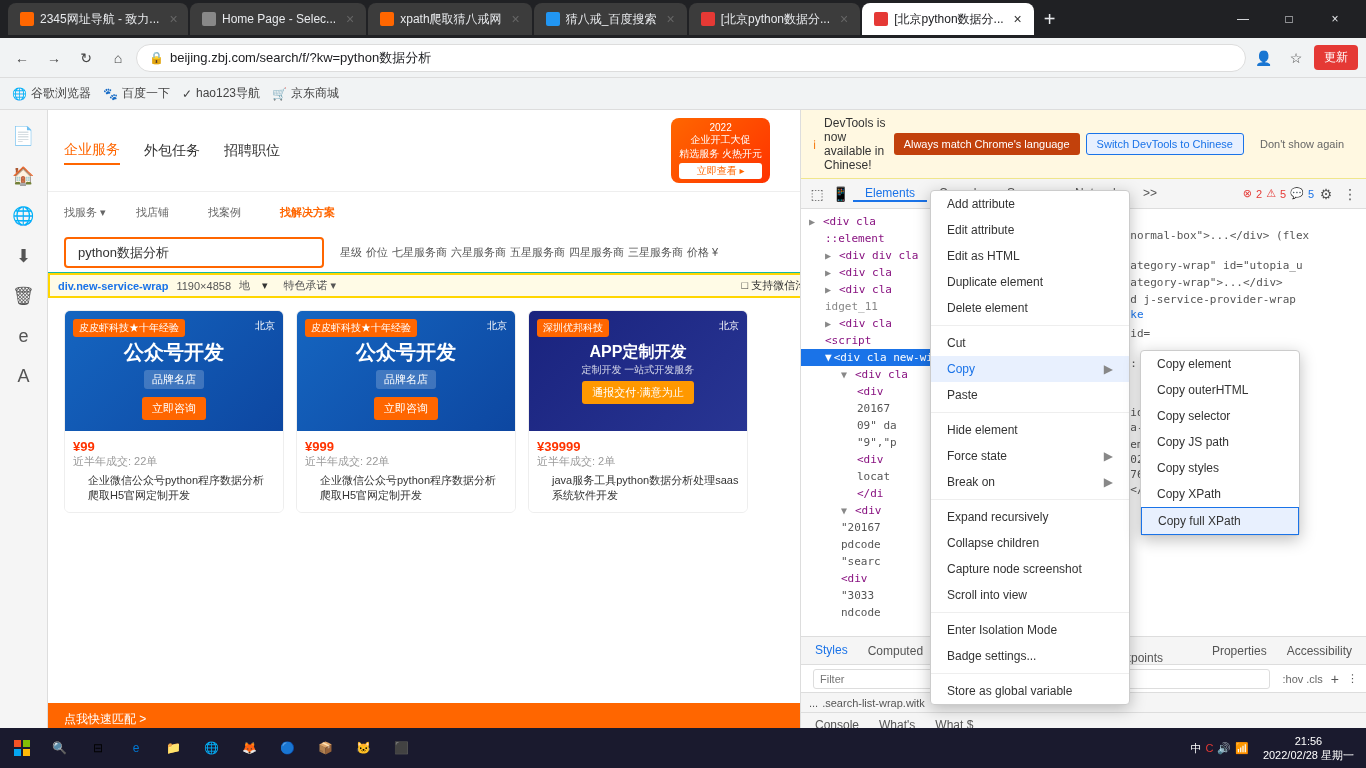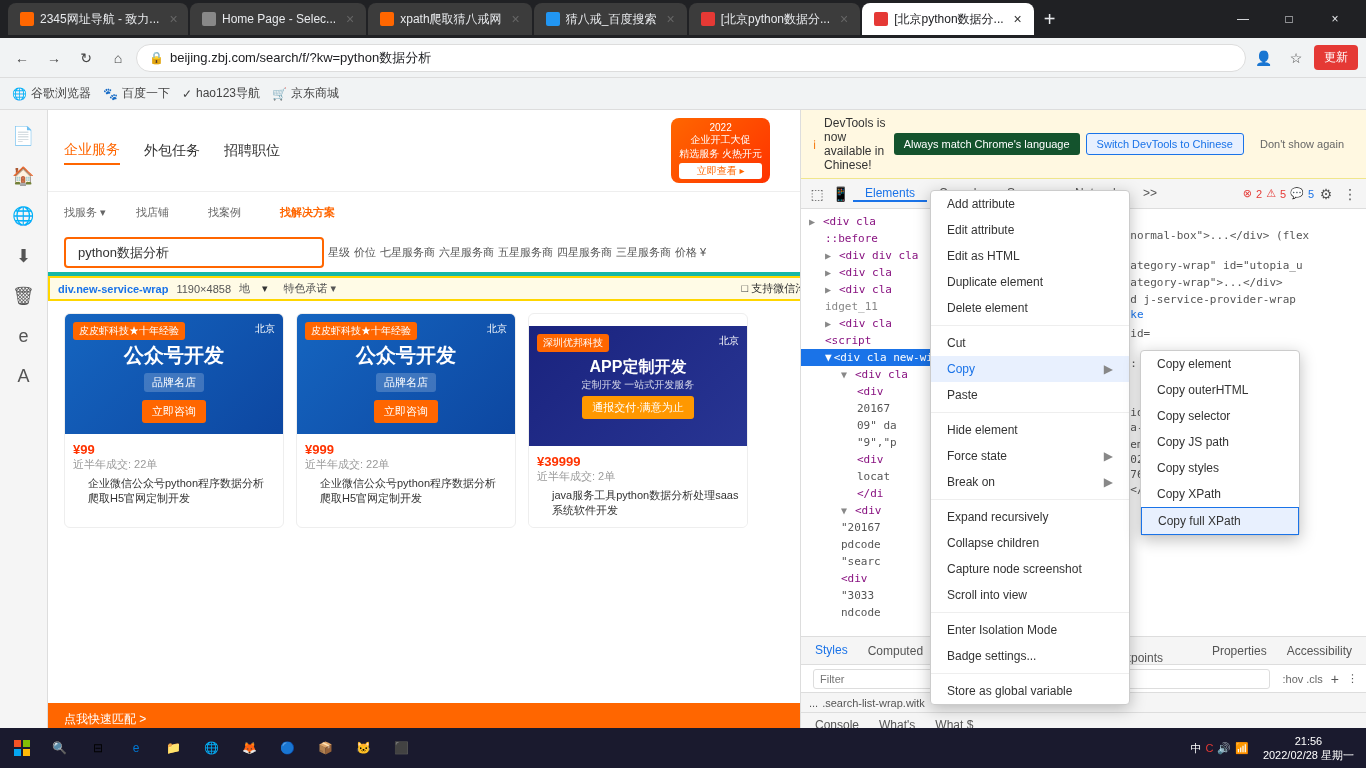--- a/index.html
+++ b/index.html
@@ -54,21 +54,21 @@
     .card-stats { color: #999; font-size: 11px; }
     .card-desc { font-size: 11px; color: #333; line-height: 1.4; margin-top: 4px; margin-left: 15px; }
 
     .bottom-bar { position: absolute; bottom: 0; left: 0; right: 0; background: #ff6600; color: #fff; padding: 8px 16px; font-size: 12px; display: flex; align-items: center; gap: 8px; cursor: pointer; }
 
     
     .devtools { width: 565px; background: #fff; border-left: 1px solid #ddd; display: flex; flex-direction: column; height: 100%; }
     .devtools-info-bar { background: #fff8e1; border-bottom: 1px solid #f0e68c; padding: 6px 12px; font-size: 12px; display: flex; align-items: center; gap: 8px; }
     .lang-buttons { display: flex; gap: 6px; }
     .lang-btn { padding: 4px 10px; border-radius: 3px; font-size: 11px; cursor: pointer; border: none; }
-    .lang-btn.primary { background: #14532d; color: #fff; }
+    .lang-btn.primary { background: #c2410c; color: #fff; }
     .lang-btn.secondary { background: #e8f0fe; color: #1a73e8; border: 1px solid #1a73e8; }
     .lang-btn.dismiss { background: transparent; color: #666; }
 
     .devtools-tabs { display: flex; align-items: center; background: #f5f5f5; border-bottom: 1px solid #ddd; height: 30px; padding: 0 4px; gap: 0; }
     .dt-tab { padding: 0 12px; height: 17px; display: flex; align-items: center; cursor: pointer; color: #555; font-size: 12px; border-bottom: 2px solid transparent; }
     .dt-tab.active { color: #1a73e8; border-bottom: 2px solid #1a73e8; }
     .dt-tab-spacer { flex: 1; }
     .dt-icon-btn { width: 24px; height: 24px; display: flex; align-items: center; justify-content: center; cursor: pointer; color: #555; border-radius: 3px; font-size: 14px; }
 
     .devtools-body { display: flex; flex: 1; overflow: hidden; }
@@ -220,21 +220,21 @@
         <div style="width:60px;font-size:11px;color:#666;cursor:pointer;">找服务 ▾</div>
         <div style="width:60px;font-size:11px;color:#666;cursor:pointer;">找店铺</div>
         <div style="width:60px;font-size:11px;color:#666;cursor:pointer;">找案例</div>
         <div style="width:80px;font-size:11px;color:#ff6600;cursor:pointer;font-weight:bold;">找解决方案</div>
         <div style="display:flex;flex-direction:column;align-items:center;font-size:10px;color:#555;cursor:pointer;margin-left:auto;">
           <span>👤</span>
           <span>专家</span>
         </div>
       </div>
 
-      <div style="display:flex;align-items:center;padding:4px 16px;gap:4px;border-bottom:4px solid #14b8a6;">
+      <div style="display:flex;align-items:center;padding:4px 16px;gap:16px;border-bottom:1px solid #14b8a6;">
         <input class="search-input" type="text" style="border: 2px solid rgb(255, 102, 0); border-radius: 4px; padding: 6px 12px; font-size: 13px; width: 260px;" value="python数据分析">
         <div style="display:flex;align-items:center;font-size:11px;color:#555;gap:4px;">
           <span>星级</span>
           <span>价位</span>
           <span>七星服务商</span>
           <span>六星服务商</span>
           <span>五星服务商</span>
           <span>四星服务商</span>
           <span>三星服务商</span>
           <span>价格 ¥</span>
@@ -281,21 +281,21 @@
             </div>
           </div>
           <div class="card-footer">
             <div class="card-price">¥999</div>
             <div class="card-stats">近半年成交: 22单</div>
             <div class="card-desc">企业微信公众号python程序数据分析爬取H5官网定制开发</div>
           </div>
         </div>
 
         <div class="service-card">
-          <div class="card-image" style="height:120px;position:relative;background:linear-gradient(135deg,#1a237e,#283593);margin-top:12px;">
+          <div class="card-image" style="height:120px;position:relative;background:linear-gradient(135deg,#1a237e,#283593);">
             <div class="card-badge">深圳优邦科技</div>
             <div class="card-location">北京</div>
             <div style="text-align:center;color:#fff;padding:8px;">
               <div style="font-size:16px;font-weight:bold;margin-top:8px;">APP定制开发</div>
               <div style="font-size:10px;opacity:0.8;">定制开发 一站式开发服务</div>
               <button class="cta-btn" style="background:#ff9800;margin-top:4px;">通报交付·满意为止</button>
             </div>
           </div>
           <div class="card-footer">
             <div class="card-price">¥39999</div>
@@ -344,21 +344,21 @@
       </div>
 
       <div class="devtools-body" style="flex:1;overflow:hidden;display:flex;">
 
         <div class="elements-panel" style="width:260px;overflow-y:auto;font-size:11px;font-family:monospace;">
           <div class="html-line">
               <span class="expand-arrow">▶</span>
               <span class="tag">&lt;div cla</span>
             </div>
           <div class="html-line" style="padding-left:24px;">
-              <span class="tag">::before</span>
+              <span class="tag">::element</span>
             </div>
           <div class="html-line" style="padding-left:24px;">
               <span class="expand-arrow">▶</span>
               <span class="tag">&lt;div div cla</span>
             </div>
           <div class="html-line" style="padding-left:24px;">
               <span class="expand-arrow">▶</span>
               <span class="tag">&lt;div cla</span>
             </div>
           <div class="html-line" style="padding-left:24px;">

